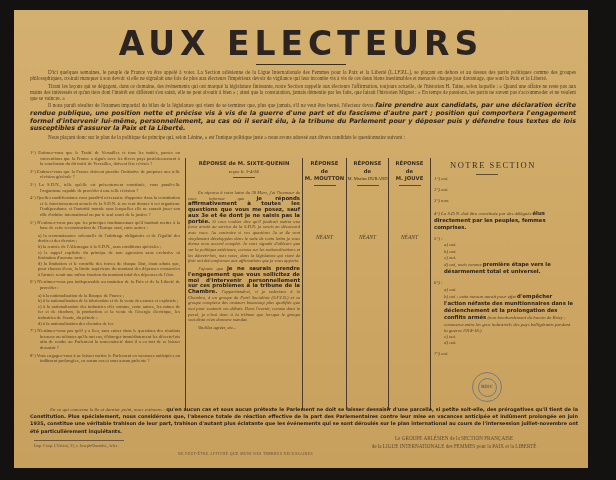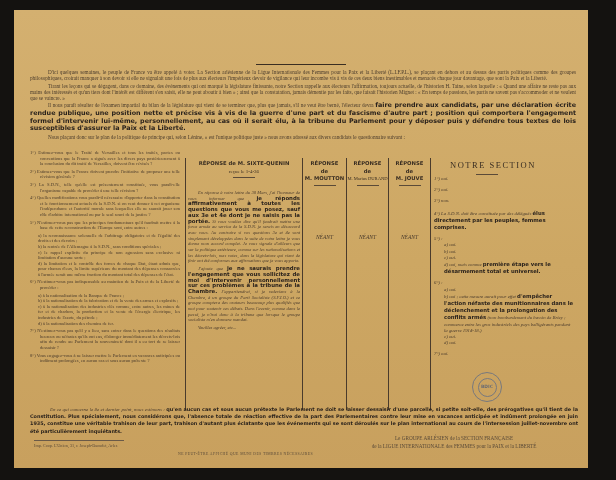--- a/index.html
+++ b/index.html
@@ -9,21 +9,21 @@
     position: absolute; left: 0; right: 0; top: 14px; text-align: center;
     font-family: "DejaVu Sans", sans-serif; font-weight: bold; font-size: 33px;
     letter-spacing: 5px; color: #2c2420;
   }
   .title-rule { position: absolute; left: 212px; width: 90px; top: 54px; height: 1px; background: #3a2e22; }
   .intro {
     position: absolute; left: 16px; right: 8px; top: 59px;
     font-size: 5.2px; line-height: 6.3px; text-align: justify; color: #4a3b2c;
   }
   .intro p { text-indent: 18px; margin-bottom: 1px; }
-  .intro .bold { font-family: "DejaVu Sans", sans-serif; font-weight: bold; font-size: 6.6px; line-height: 8px; color: #2a221c; text-indent: 0; }
+  .intro .bold { font-family: "DejaVu Sans", sans-serif; font-weight: bold; font-size: 6.6px; line-height: 8px; color: #2a221c; text-indent: 0; font-style: italic; }
   .cols { position: absolute; left: 16px; top: 140px; width: 474px; height: 262px; }
   .q-col { position: absolute; left: 0; top: 0; width: 156px; font-size: 5px; line-height: 6.2px; color: #4a3b2c; text-align: justify; }
   .q-item { margin-bottom: 2px; padding-left: 10px; text-indent: -10px; }
   .q-sub { padding-left: 8px; text-indent: 0; }
   .vline { position: absolute; top: 8px; width: 1px; background: #4a3b2c; }
   .col-head { position: absolute; top: 10px; text-align: center; font-family: "DejaVu Sans", sans-serif; font-weight: bold; font-size: 5.3px; line-height: 7.5px; color: #3a2e22; }
   .col-head .sub { font-family: "Liberation Serif", serif; font-weight: normal; font-size: 5px; }
   .neant { position: absolute; top: 84px; font-style: italic; font-size: 5.5px; color: #4a3b2c; text-align: center; }
   .sq-body { position: absolute; left: 160px; top: 46px; width: 106px; font-size: 5px; line-height: 6.3px; text-align: justify; color: #4a3b2c; font-style: italic; }
   .sq-body b { font-family: "DejaVu Sans", sans-serif; font-style: normal; font-size: 5.4px; color: #2a221c; }
@@ -44,20 +44,21 @@
   .notice { position: absolute; left: 204px; top: 456px; font-size: 3.8px; letter-spacing: 0.4px; color: #5a4a38; }
   .stamp { position: absolute; left: 466px; top: 380px; width: 30px; height: 30px; border-radius: 50%; border: 1.5px solid #5b6a88; opacity: 0.75; }
   .stamp::after { content: ""; position: absolute; left: 5px; top: 5px; width: 17px; height: 17px; border-radius: 50%; border: 1px solid #5b6a88; }
   .stamp span { position: absolute; left: 0; right: 0; top: 11px; text-align: center; font-family: "DejaVu Sans", sans-serif; font-size: 4.5px; font-weight: bold; color: #4b5a78; z-index: 1; }
   .full-sheet { position: absolute; left: 14px; top: 10px; width: 574px; height: 458px; background: linear-gradient(180deg, #d4b070 0%, #cda763 55%, #c8a05e 100%); }
 </style>
 </head>
 <body>
 
 <div class="full-sheet">
+  <div class="title">AUX ELECTEURS</div>
   <div class="title-rule" style="left:242px;width:90px;"></div>
 
   <div class="intro" style="left:16px;right:12px;">
     <p>D'ici quelques semaines, le peuple de France va être appelé à voter. La Section arlésienne de la Ligue Internationale des Femmes pour la Paix et la Liberté (L.I.F.P.L.), se plaçant en dehors et au dessus des partis politiques comme des groupes philosophiques, croirait manquer à son devoir si elle ne signalait une fois de plus aux électeurs l'impérieux devoir de vigilance qui leur incombe vis à vis de ces deux biens inestimables et menacés chaque jour davantage, que sont la Paix et la Liberté.</p>
     <p>Tirant les leçons qui se dégagent, dans ce domaine, des événements qui ont marqué la législature finissante, notre Section rappelle aux électeurs l'affirmation, toujours actuelle, de l'historien H. Taine, selon laquelle : « Quand une affaire ne reste pas aux mains des intéressés et qu'un tiers dont l'intérêt est différent s'en saisit, elle ne peut aboutir à bien » ; ainsi que la constatation, jamais démentie par les faits, que faisait l'historien Mignet : « En temps de passions, les partis ne savent pas s'accommoder et ne veulent que se vaincre. »</p>
     <p><span>Il nous paraît résulter de l'examen impartial du bilan de la législature qui vient de se terminer que, plus que jamais, s'il ne veut être berné, l'électeur devra</span> <span class="bold" style="font-family:'DejaVu Sans',sans-serif;font-weight:bold;font-size:6.4px;line-height:7.6px;color:#2a221c;">faire prendre aux candidats, par une déclaration écrite rendue publique, une position nette et précise vis à vis de la guerre d'une part et du fascisme d'autre part ; position qui comportera l'engagement formel d'intervenir lui-même, personnellement, au cas où il serait élu, à la tribune du Parlement pour y déposer puis y défendre tous textes de lois susceptibles d'assurer la Paix et la Liberté.</span></p>
     <p>Nous plaçant donc sur le plan de la politique de principe qui, selon Lénine, « est l'unique politique juste » nous avons adressé aux divers candidats le questionnaire suivant :</p>
   </div>
 
   <div class="cols" style="left:16px;width:548px;">

